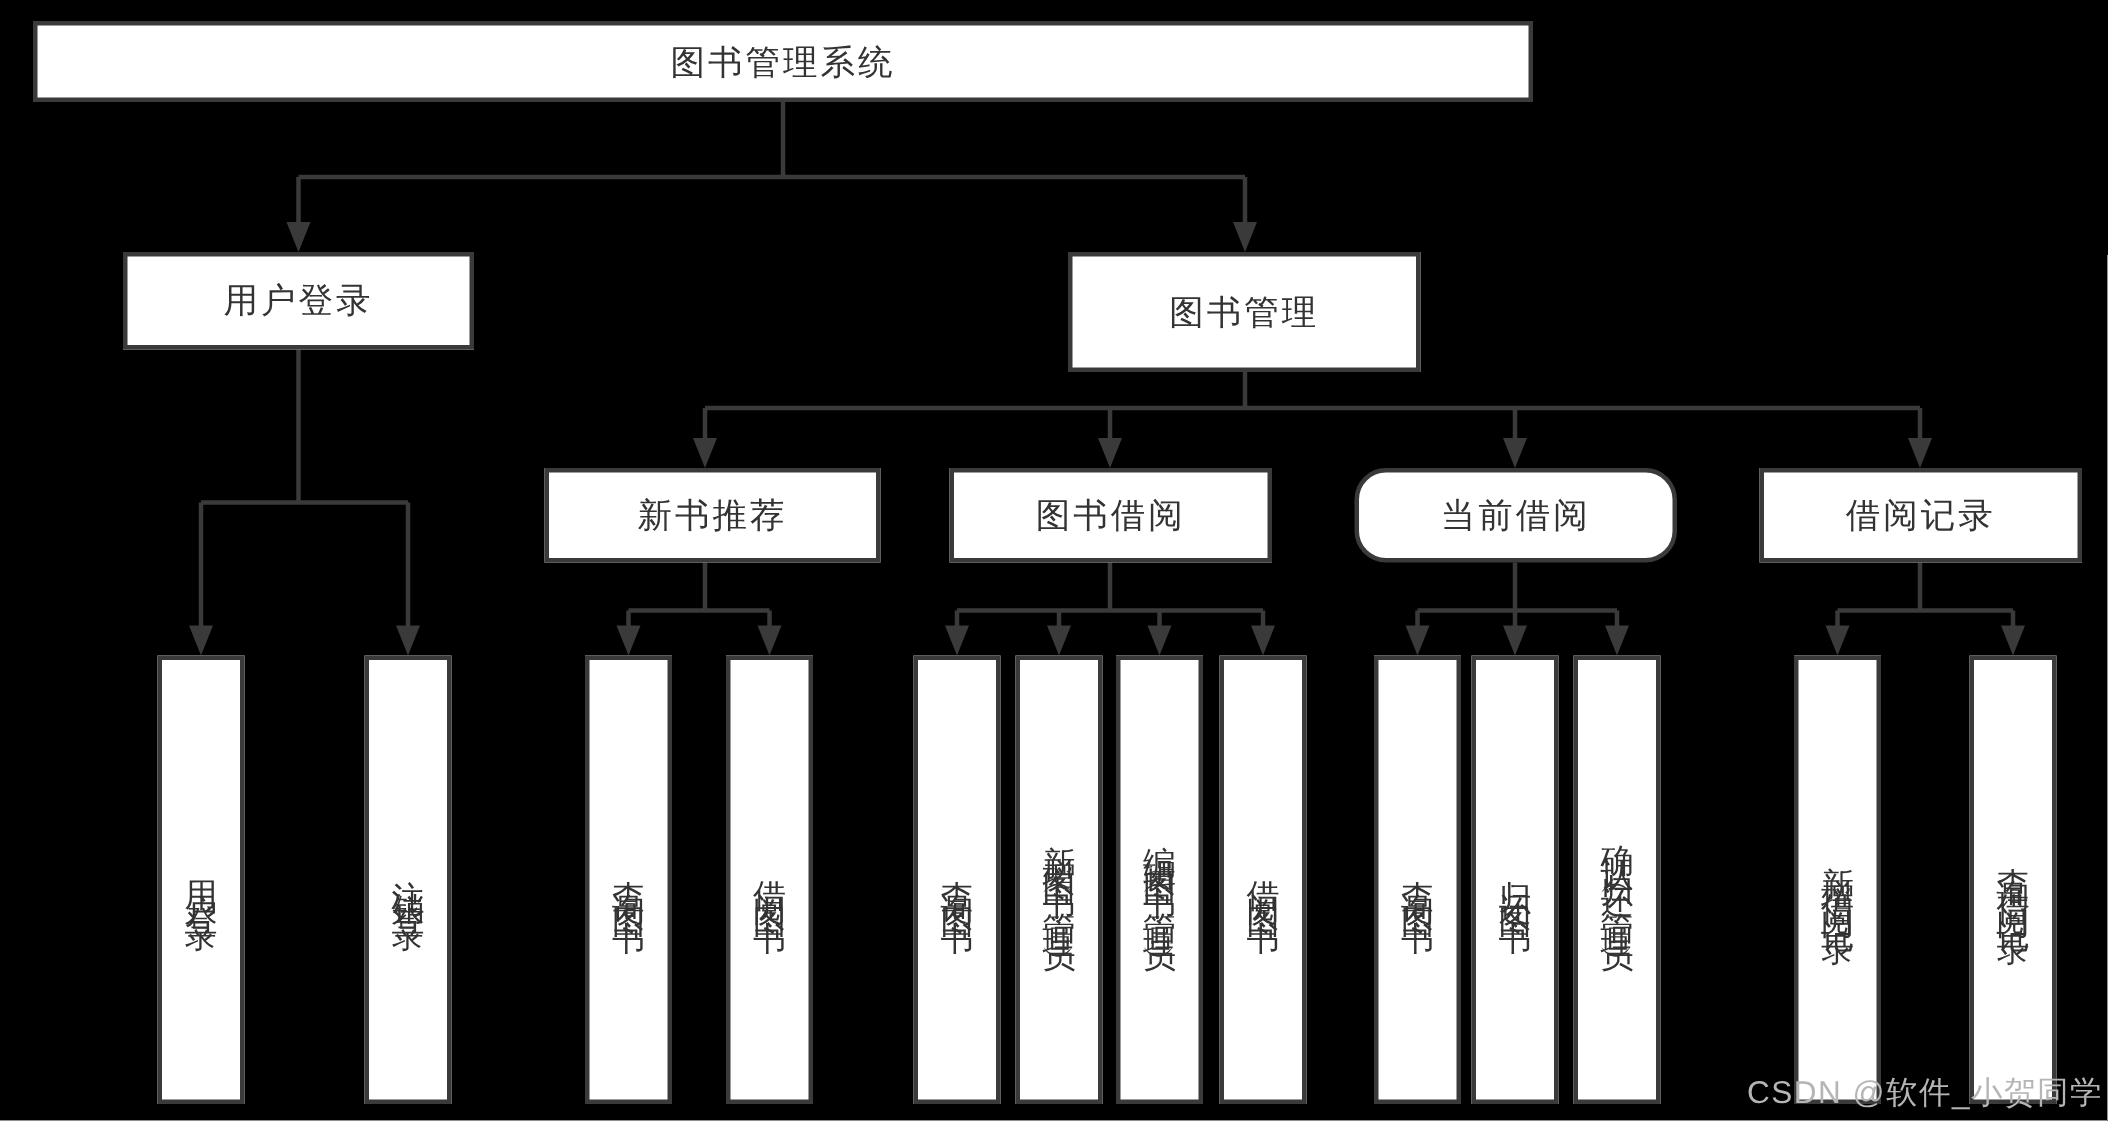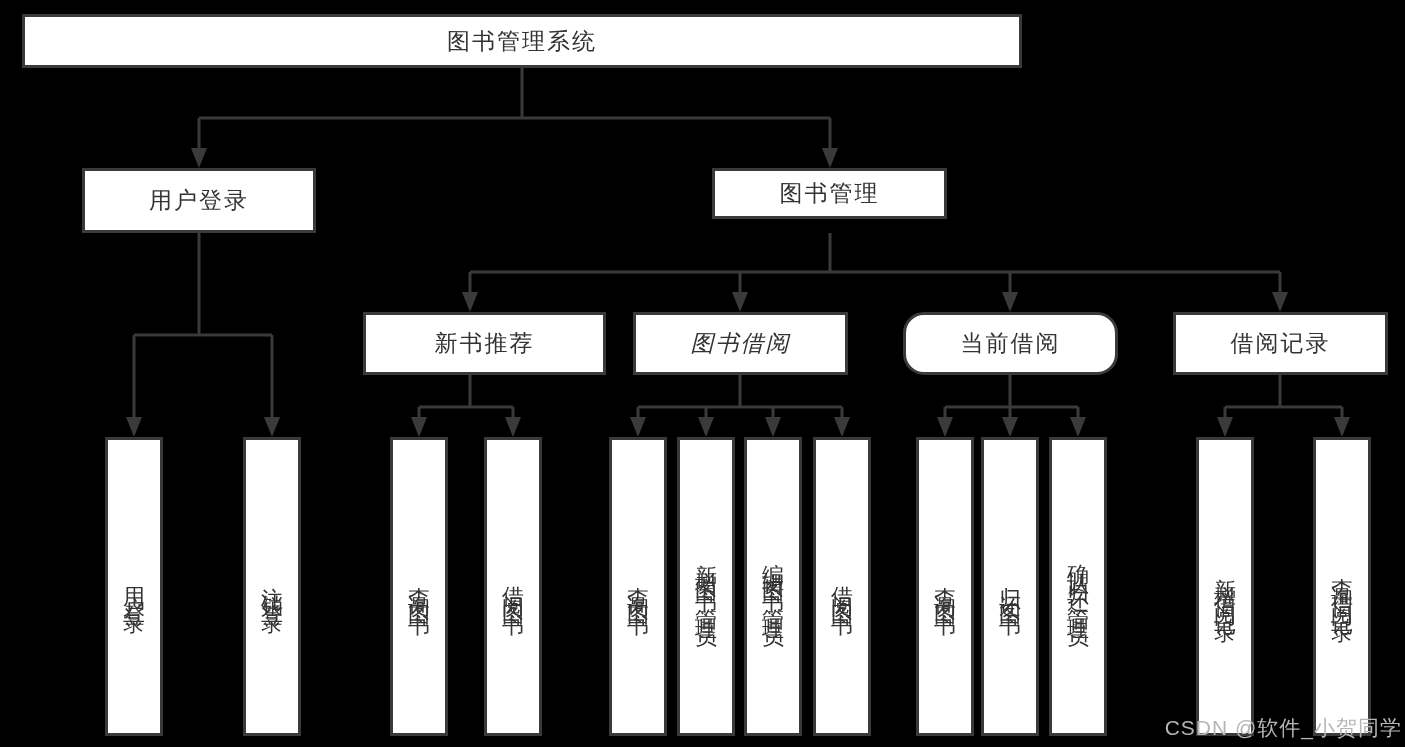--- a/index.html
+++ b/index.html
@@ -49,23 +49,23 @@
     font-size: 21px;
     color: #b5b5b5;
     letter-spacing: 1px;
     white-space: nowrap;
     z-index: 5;
     margin-left: 24px;
   }
   
   #n-root            { left: 22px;   top: 14px;  width: 1000px; height: 54px; }
   #n-user-login      { left: 82px;   top: 168px; width: 234px;  height: 65px; }
-  #n-book-mgmt       { left: 712px;  top: 168px; width: 235px;  height: 51px; }
-  #n-new-books       { left: 363px;  top: 312px; width: 243px;  height: 63px; }
-  #n-book-borrow     { left: 633px;  top: 312px; width: 215px;  height: 63px; font-style: italic; }
+  #n-book-mgmt       { left: 712px;  top: 168px; width: 235px;  height: 80px; }
+  #n-new-books       { left: 363px;  top: 312px; width: 224px;  height: 63px; }
+  #n-book-borrow     { left: 633px;  top: 312px; width: 215px;  height: 63px; }
   #n-current-borrow  { left: 903px;  top: 312px; width: 215px;  height: 63px; border-radius: 21px; }
   #n-borrow-records  { left: 1173px; top: 312px; width: 215px;  height: 63px; }
   #n-ul-0 { left: 105px; }
   #n-ul-1 { left: 243px; }
   #n-nb-0 { left: 390px; }
   #n-nb-1 { left: 484px; }
   #n-bb-0 { left: 609px; }
   #n-bb-1 { left: 677px; }
   #n-bb-2 { left: 744px; }
   #n-bb-3 { left: 813px; }

